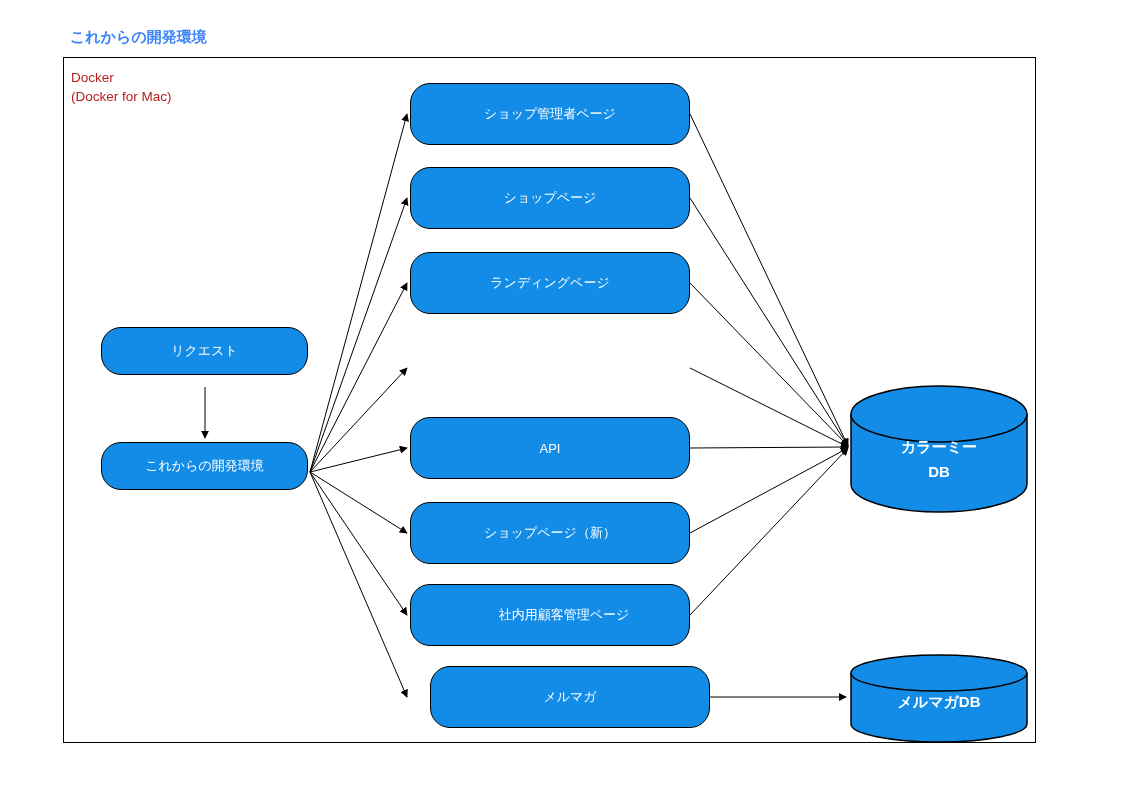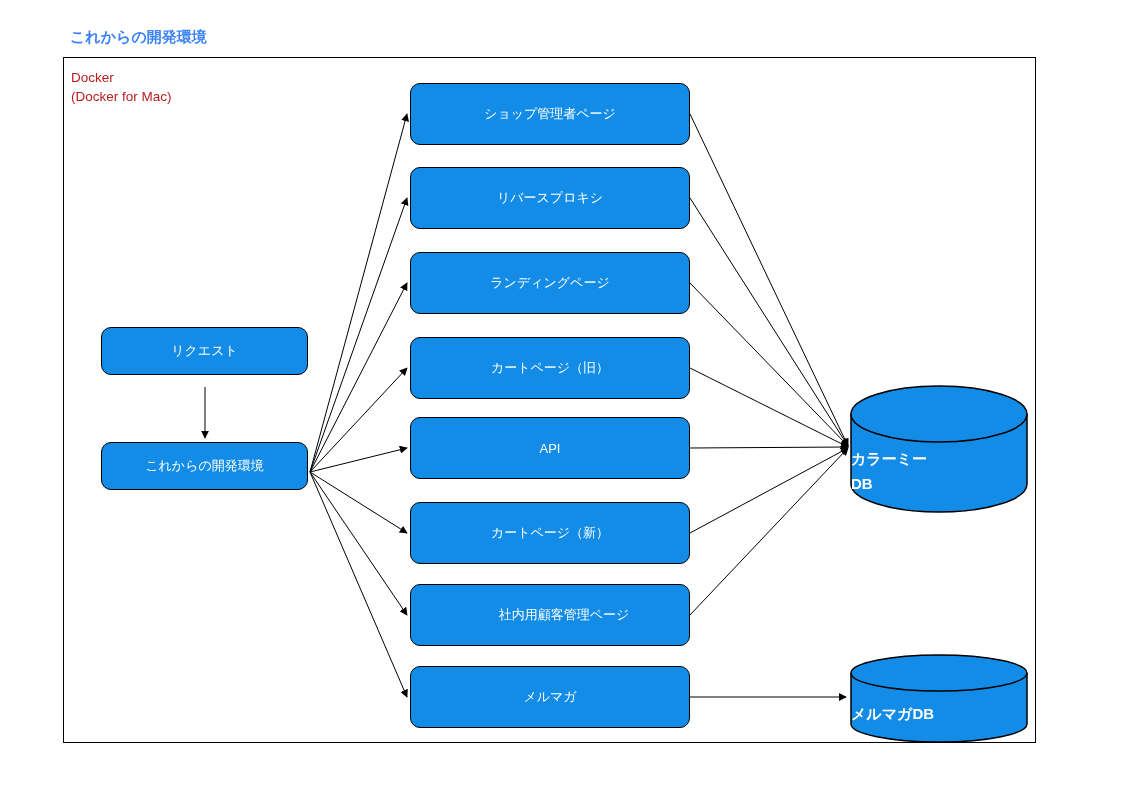--- a/index.html
+++ b/index.html
@@ -4,25 +4,25 @@
 <style>
   html,body{margin:0;padding:0;background:#ffffff;}
   body{font-family:"Liberation Sans","DejaVu Sans",sans-serif;}
   .canvas{position:relative;width:1121px;height:793px;background:#fff;overflow:hidden;}
   .title{position:absolute;left:70px;top:28px;font-size:15px;font-weight:bold;color:#3b82f6;}
   .frame{position:absolute;left:63px;top:57px;width:973px;height:686px;border:1px solid #000;box-sizing:border-box;}
   .docker-label{position:absolute;left:71px;top:68px;font-size:13.5px;line-height:19px;color:#b91c1c;white-space:pre-line;}
   svg.layer{position:absolute;left:0;top:0;width:1121px;height:793px;}
   .node{position:absolute;display:flex;align-items:center;justify-content:center;
         background:var(--node-fill,#138CE8);border:1px solid var(--node-border,#000);
-        border-radius:10px;color:var(--node-text,#fff);font-size:13px;box-sizing:border-box;text-align:center;}
+        border-radius:20px;color:var(--node-text,#fff);font-size:13px;box-sizing:border-box;text-align:center;}
   .node.left-col{left:101px;width:207px;height:48px;}
   .node.mid-col{left:410px;width:280px;height:62px;}
   .db-label{position:absolute;left:851px;width:176px;color:var(--node-text,#fff);
-            font-size:15px;font-weight:bold;text-align:left;line-height:25px;white-space:pre-line;margin-top:12px;}
+            font-size:15px;font-weight:bold;text-align:center;line-height:25px;white-space:pre-line;}
 </style>
 </head>
 <body>
 
 <div class="canvas">
 
   <div class="title">これからの開発環境</div>
 
   <div class="frame"></div>
   <div class="docker-label">Docker
@@ -64,25 +64,24 @@
     <g>
       <path d="M851,673 L851,724 A88,18 0 0 0 1027,724 L1027,673" fill="#138CE8" stroke="#000" stroke-width="1.5"></path>
       <ellipse cx="939" cy="673" rx="88" ry="18" fill="#138CE8" stroke="#000" stroke-width="1.5"></ellipse>
     </g>
   </svg>
 
   <div class="node left-col" style="top:327px;">リクエスト</div>
   <div class="node left-col" style="top:442px;">これからの開発環境</div>
 
   <div class="node mid-col" style="top:83px;">ショップ管理者ページ</div>
-  <div class="node mid-col" style="top:167px;">リバースプロキシ</div>
+  <div class="node mid-col" style="top:167px;">ショップページ</div>
   <div class="node mid-col" style="top:252px;text-align:center;">ランディングページ</div>
-  <div class="node mid-col" style="top:337px;">カートページ（旧）</div>
   <div class="node mid-col" style="top:417px;">API</div>
-  <div class="node mid-col" style="top:502px;">カートページ（新）</div>
+  <div class="node mid-col" style="top:502px;">ショップページ（新）</div>
   <div class="node mid-col" style="top:584px;padding-left:28px;">社内用顧客管理ページ</div>
-  <div class="node mid-col" style="top:666px;">メルマガ</div>
+  <div class="node mid-col" style="top:666px;margin-left:20px;">メルマガ</div>
 
   <div class="db-label" style="top:434px;">カラーミー
 DB</div>
   <div class="db-label" style="top:689px;">メルマガDB</div>
 
 </div>
 
 </body></html>

